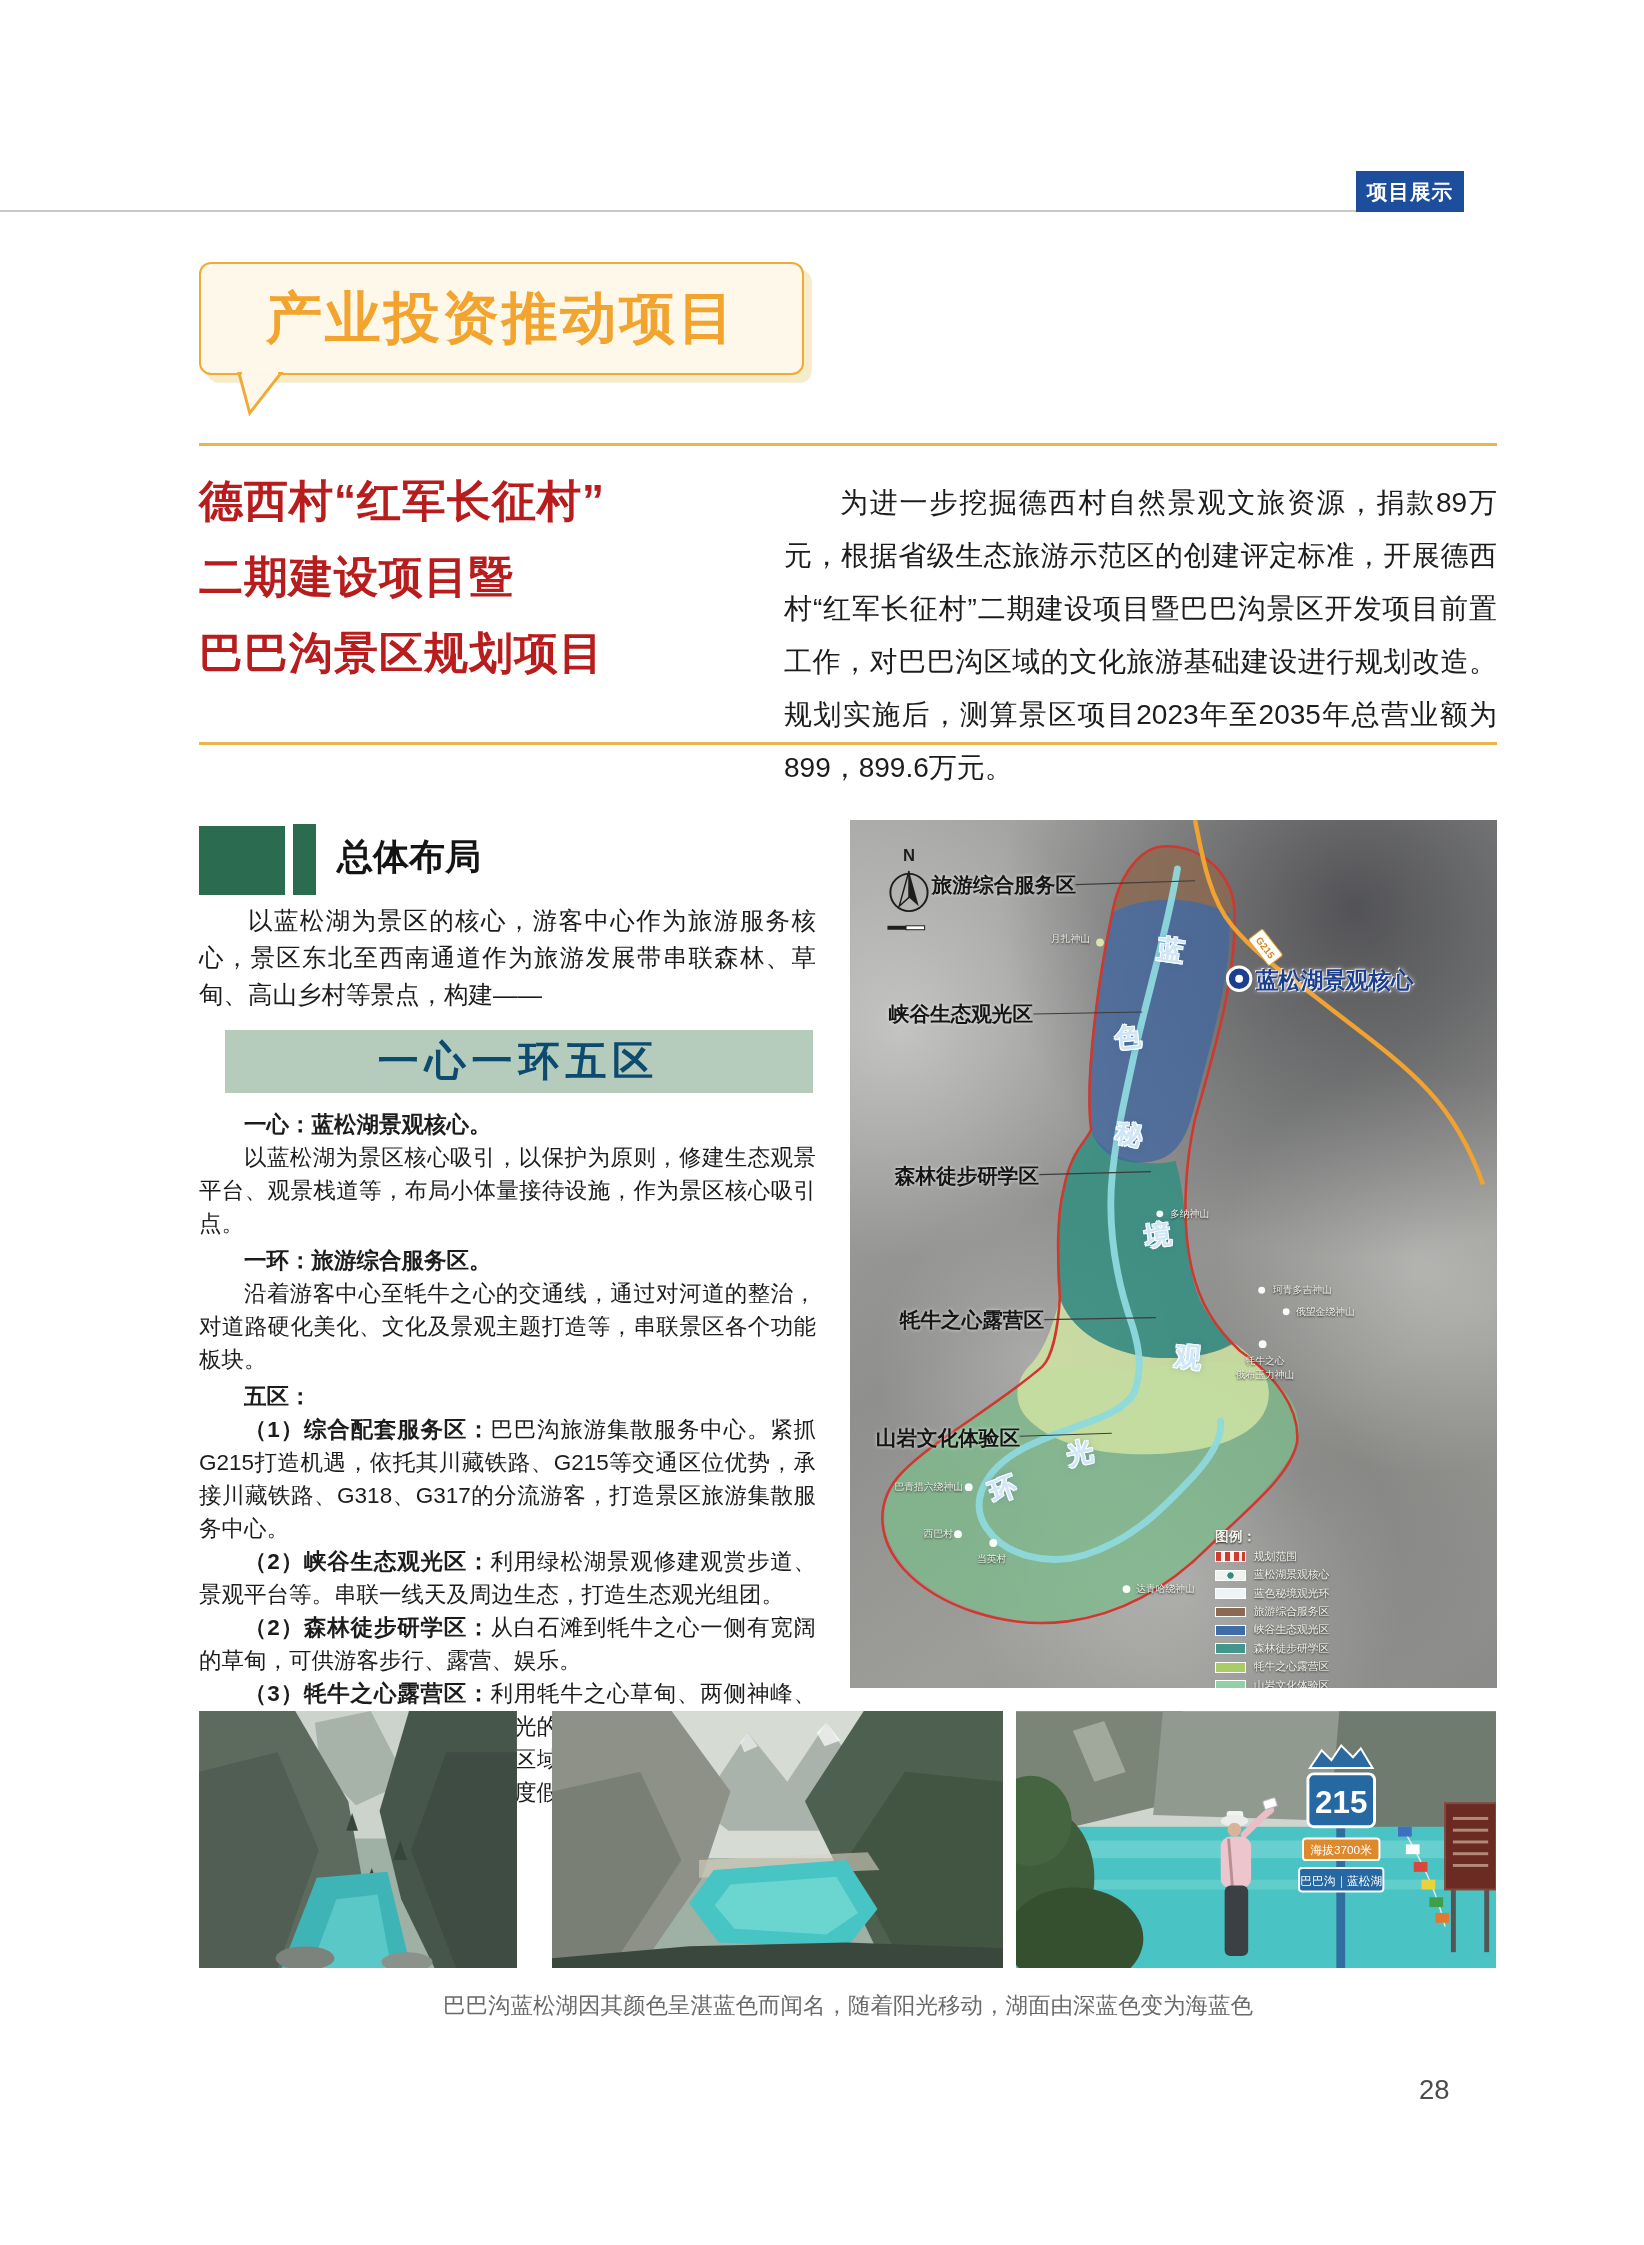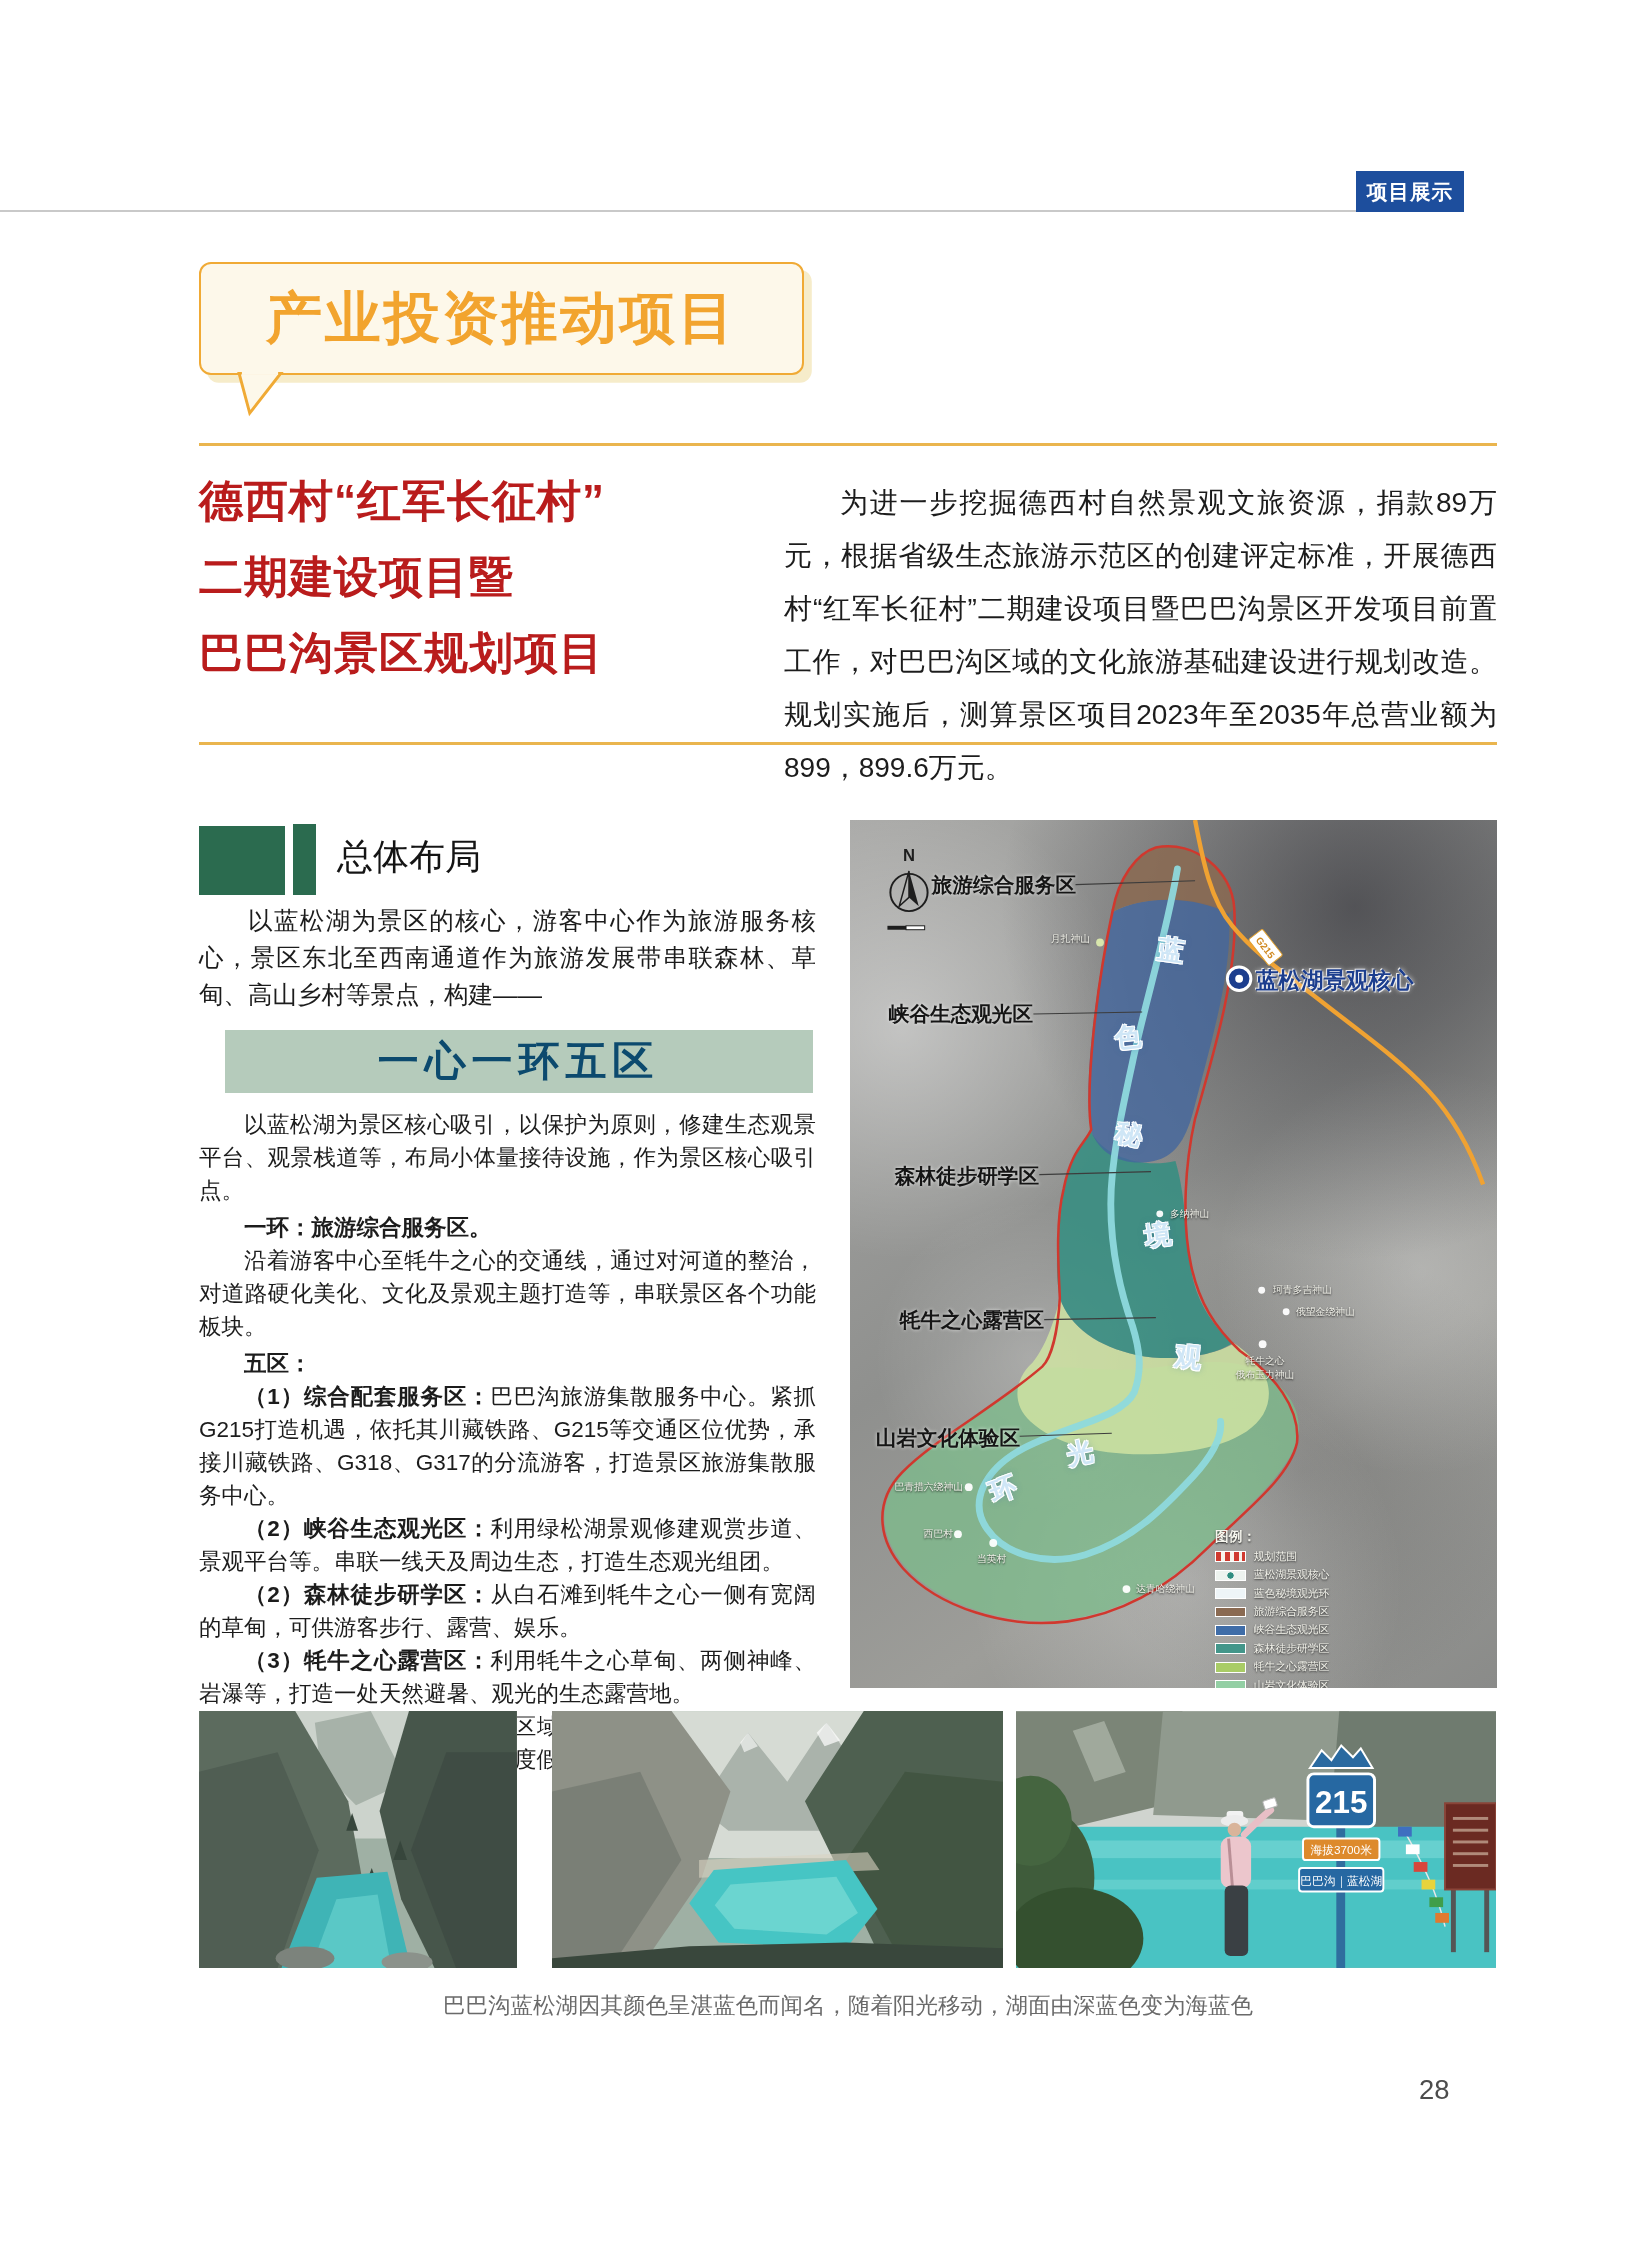--- a/index.html
+++ b/index.html
@@ -23,21 +23,21 @@
 
   
   .proj-head{position:absolute;left:199px;top:463px;width:568px;color:#b91c1c;font-weight:900;
              font-size:44px;line-height:76px;letter-spacing:1px}
   .proj-intro{position:absolute;left:784px;top:476px;width:713px;font-size:28px;line-height:53px;color:#1c1c1c;
               text-align:justify;text-indent:2em}
 
   
   .sq-big{position:absolute;left:199px;top:826px;width:86px;height:69px;background:#2b6b4f}
   .sq-small{position:absolute;left:293px;top:824px;width:22.5px;height:71px;background:#2b6b4f}
-  .sec-title{position:absolute;left:337px;top:833px;font-size:36px;font-weight:400;color:#141414}
+  .sec-title{position:absolute;left:337px;top:833px;font-size:36px;font-weight:700;color:#141414}
 
   .left-col{position:absolute;left:199px;top:902px;width:617px;color:#1c1c1c}
   .left-intro{font-size:24.5px;line-height:37px;text-align:justify;text-indent:2em}
   .banner{margin:16.7px 0 15.7px 25.5px;width:588px;height:63px;background:#b5cbbb;
           display:flex;align-items:center;justify-content:center}
   .banner span{font-size:41px;font-weight:900;color:#0c4a6e;letter-spacing:5.9px}
   .body-txt p{font-size:22.5px;line-height:33px;text-align:justify;text-indent:2em}
   .body-txt p.lead{font-weight:bold;margin-top:3.9px}
   .body-txt p b{font-weight:bold}
 
@@ -112,20 +112,21 @@
   <div class="sq-big"></div>
   <div class="sq-small"></div>
   <div class="sec-title">总体布局</div>
 
   <div class="left-col">
     <p class="left-intro">以蓝松湖为景区的核心，游客中心作为旅游服务核心，景区东北至西南通道作为旅游发展带串联森林、草甸、高山乡村等景点，构建——</p>
     <div class="banner">
       <span>一心一环五区</span>
     </div>
     <div class="body-txt">
+      <p class="lead">一心：蓝松湖景观核心。</p>
       <p>以蓝松湖为景区核心吸引，以保护为原则，修建生态观景平台、观景栈道等，布局小体量接待设施，作为景区核心吸引点。</p>
       <p class="lead">一环：旅游综合服务区。</p>
       <p>沿着游客中心至牦牛之心的交通线，通过对河道的整治，对道路硬化美化、文化及景观主题打造等，串联景区各个功能板块。</p>
       <p class="lead">五区：</p>
       <p><b>（1）综合配套服务区：</b><span>巴巴沟旅游集散服务中心。紧抓G215打造机遇，依托其川藏铁路、G215等交通区位优势，承接川藏铁路、G318、G317的分流游客，打造景区旅游集散服务中心。</span></p>
       <p><b>（2）峡谷生态观光区：</b><span>利用绿松湖景观修建观赏步道、景观平台等。串联一线天及周边生态，打造生态观光组团。</span></p>
       <p><b>（2）森林徒步研学区：</b><span>从白石滩到牦牛之心一侧有宽阔的草甸，可供游客步行、露营、娱乐。</span></p>
       <p><b>（3）牦牛之心露营区：</b><span>利用牦牛之心草甸、两侧神峰、岩瀑等，打造一处天然避暑、观光的生态露营地。</span></p>
       <p><b>（4）山岩文化体验区：</b><span>此区域以高山观光、民俗风情体验为主题，发展文化体验、休闲度假为主题的旅游产品。</span></p>
     </div>

